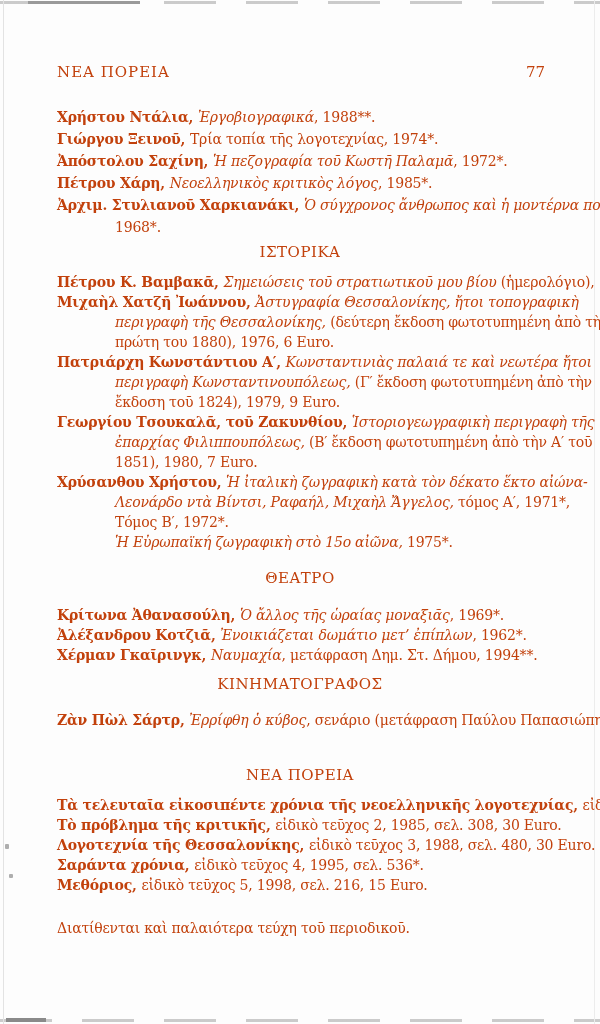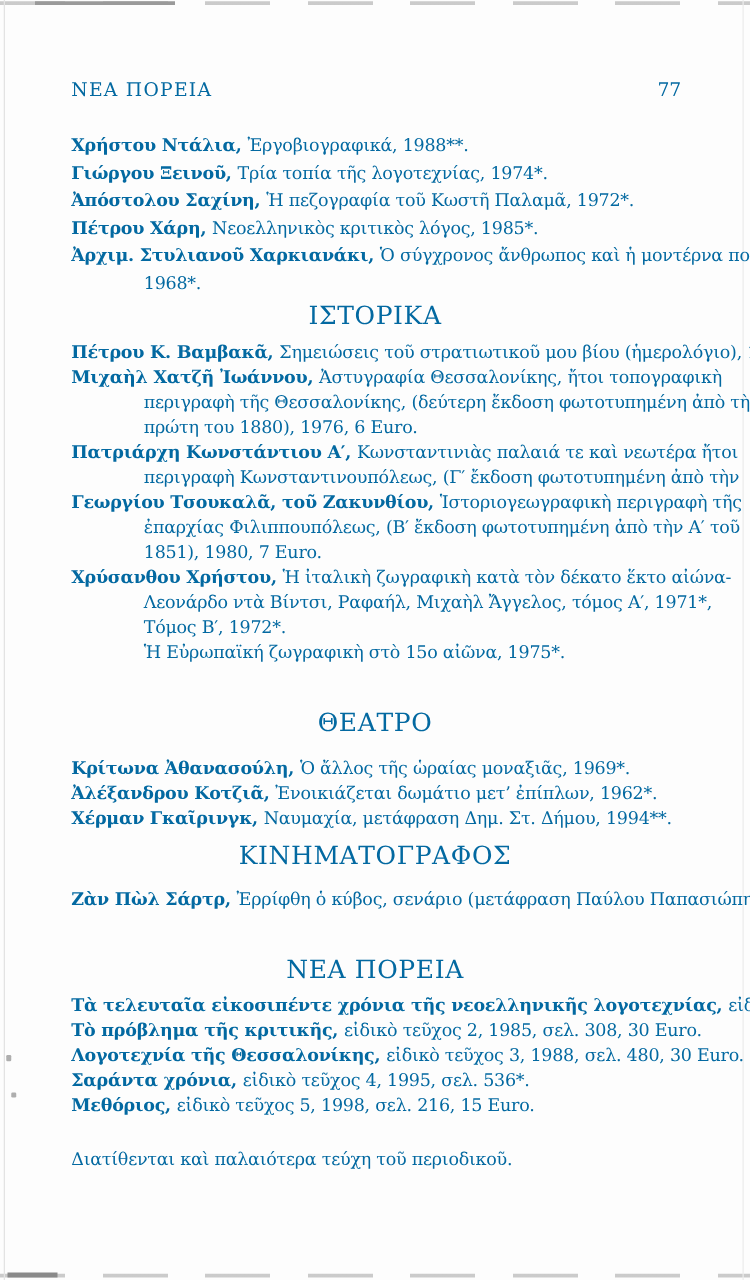--- a/index.html
+++ b/index.html
@@ -6,21 +6,21 @@
   body{
     width:600px;height:1024px;
     background:#f4f4f4;
     font-family:"DejaVu Serif","Liberation Serif",serif;
   }
   .page{
     position:relative;
     width:600px;height:1024px;
     background:#fdfdfd;
     overflow:hidden;
-    color:#0369a1;
+    color:#c2410c;
   }
   
   .edge-top,.edge-bottom{
     position:absolute;left:0;width:600px;height:3px;
     background:repeating-linear-gradient(90deg,
       #c2c2c2 0px,#c2c2c2 52px, transparent 52px, transparent 82px);
     opacity:.85;
   }
   .edge-top{top:1px;}
   .edge-bottom{bottom:2px;}
@@ -39,39 +39,39 @@
   .pageno{letter-spacing:0;text-align:right;}
 
   
   .section{position:absolute;left:57px;right:40px;}
   .sec0{top:106px;}
   .sec1{top:242px;}
   .sec2{top:568px;}
   .sec3{top:674px;}
   .sec4{top:765px;}
   .title{
-    text-align:center;font-size:20px;letter-spacing:.5px;
+    text-align:center;font-size:15px;letter-spacing:.5px;
     line-height:20px;
     
     margin-right:17px;
   }
   .sec1 .title{margin-bottom:10px;}
   .sec2 .title{margin-bottom:17px;}
   .sec3 .title{margin-bottom:16px;}
   .sec4 .title{margin-bottom:10px;}
   .entries{font-size:14px;}
   .sec0 .entries{line-height:22px;}
   .sec1 .entries{line-height:20px;}
   .sec2 .entries{line-height:20px;}
   .sec3 .entries{line-height:21px;}
   .sec4 .entries{line-height:20px;}
   .line{white-space:nowrap;letter-spacing:-0.2px;}
   .line.cont{padding-left:58px;}
   .b{font-weight:bold;}
-  .i{}
+  .i{font-style:italic;}
 
   .footer{position:absolute;top:920px;left:57px;font-size:14px;letter-spacing:-0.2px;}
 </style>
 </head>
 <body>
 
 <div class="page">
 
   <div class="edge-top"></div>
   <div class="edge-top-dark"></div>
@@ -115,20 +115,21 @@
             <div class="line"><span class="b ">Πέτρου Κ. Βαμβακᾶ, </span><span class="i">Σημειώσεις τοῦ στρατιωτικοῦ μου βίου</span><span class=""> (ἡμερολόγιο), 1990**.</span></div>
           </div>
           <div class="entry">
             <div class="line"><span class="b ">Μιχαὴλ Χατζῆ Ἰωάννου, </span><span class="i">Ἀστυγραφία Θεσσαλονίκης, ἤτοι τοπογραφικὴ</span></div>
             <div class="line cont"><span class="i">περιγραφὴ τῆς Θεσσαλονίκης,</span><span class=""> (δεύτερη ἔκδοση φωτοτυπημένη ἀπὸ τὴν</span></div>
             <div class="line cont"><span class="">πρώτη του 1880), 1976, 6 Euro.</span></div>
           </div>
           <div class="entry">
             <div class="line"><span class="b ">Πατριάρχη Κωνστάντιου Α′, </span><span class="i">Κωνσταντινιὰς παλαιά τε καὶ νεωτέρα ἤτοι</span></div>
             <div class="line cont"><span class="i">περιγραφὴ Κωνσταντινουπόλεως,</span><span class=""> (Γ′ ἔκδοση φωτοτυπημένη ἀπὸ τὴν</span></div>
+            <div class="line cont"><span class="">ἔκδοση τοῦ 1824), 1979, 9 Euro.</span></div>
           </div>
           <div class="entry">
             <div class="line"><span class="b ">Γεωργίου Τσουκαλᾶ, τοῦ Ζακυνθίου, </span><span class="i">Ἱστοριογεωγραφικὴ περιγραφὴ τῆς</span></div>
             <div class="line cont"><span class="i">ἐπαρχίας Φιλιππουπόλεως,</span><span class=""> (Β′ ἔκδοση φωτοτυπημένη ἀπὸ τὴν Α′ τοῦ</span></div>
             <div class="line cont"><span class="">1851), 1980, 7 Euro.</span></div>
           </div>
           <div class="entry">
             <div class="line"><span class="b ">Χρύσανθου Χρήστου, </span><span class="i">Ἡ ἰταλικὴ ζωγραφικὴ κατὰ τὸν δέκατο ἕκτο αἰώνα-</span></div>
             <div class="line cont"><span class="i">Λεονάρδο ντὰ Βίντσι, Ραφαήλ, Μιχαὴλ Ἄγγελος,</span><span class=""> τόμος Α′, 1971*,</span></div>
             <div class="line cont"><span class="">Τόμος Β′, 1972*.</span></div>

